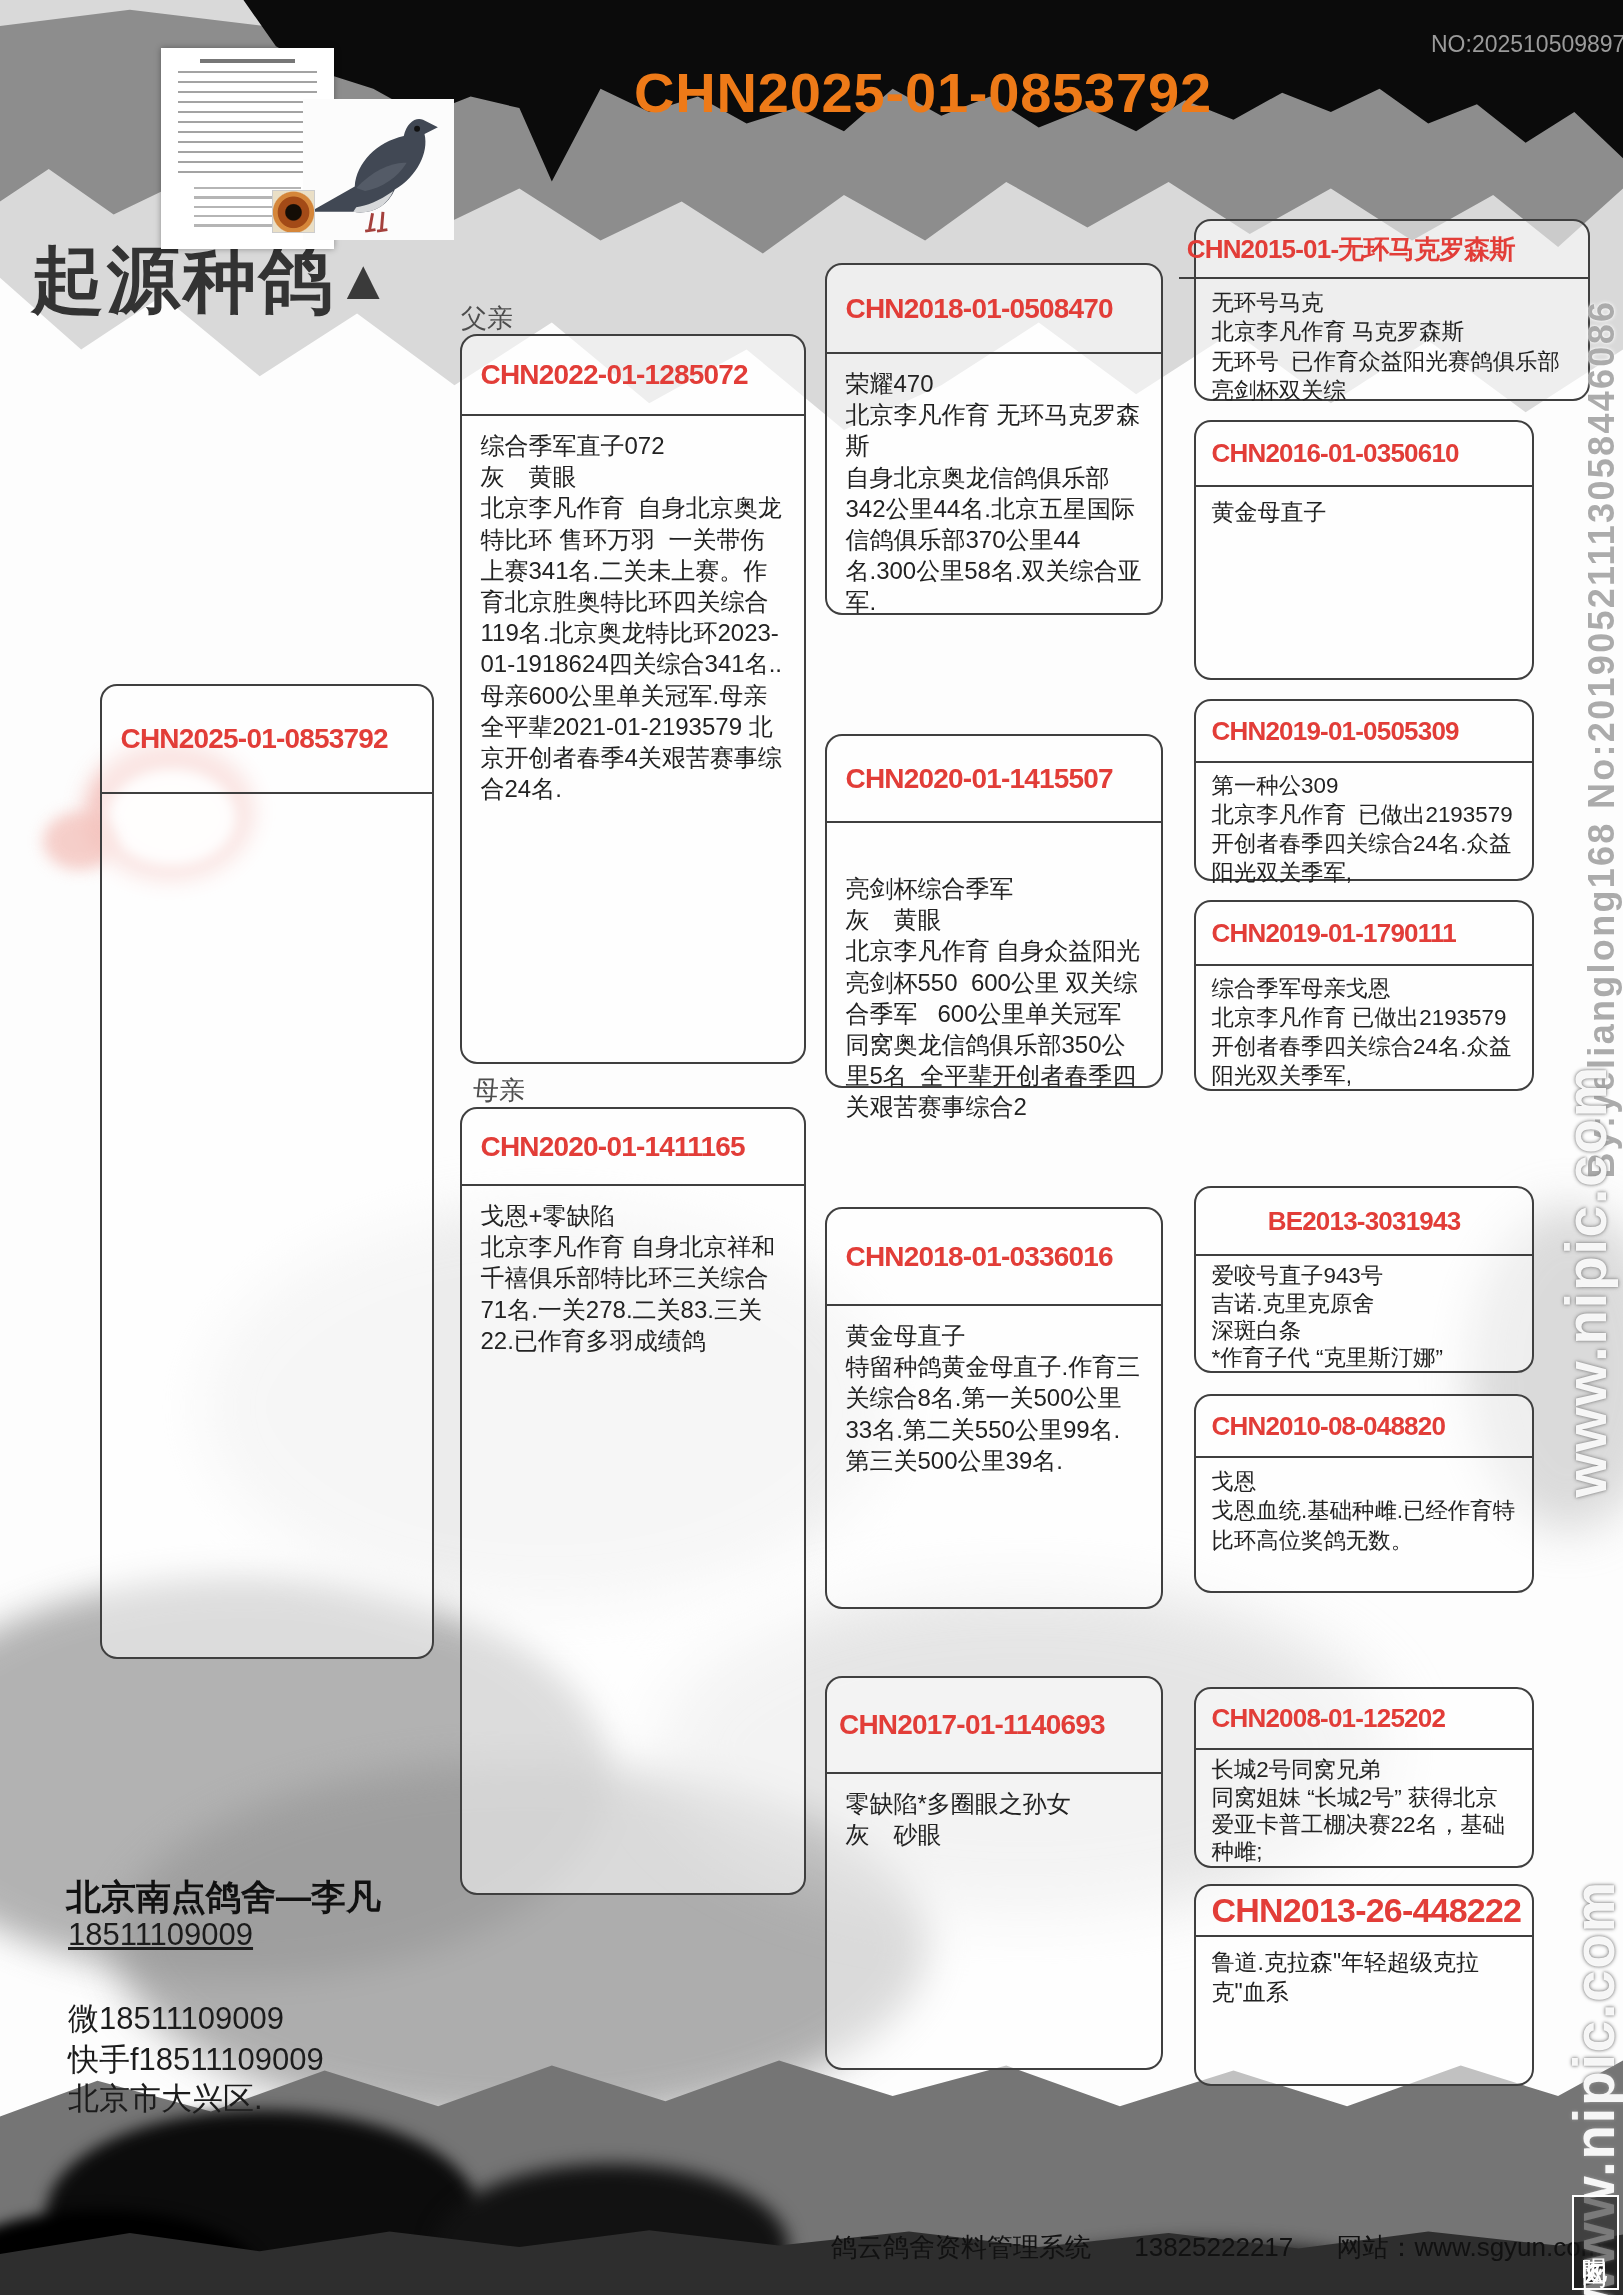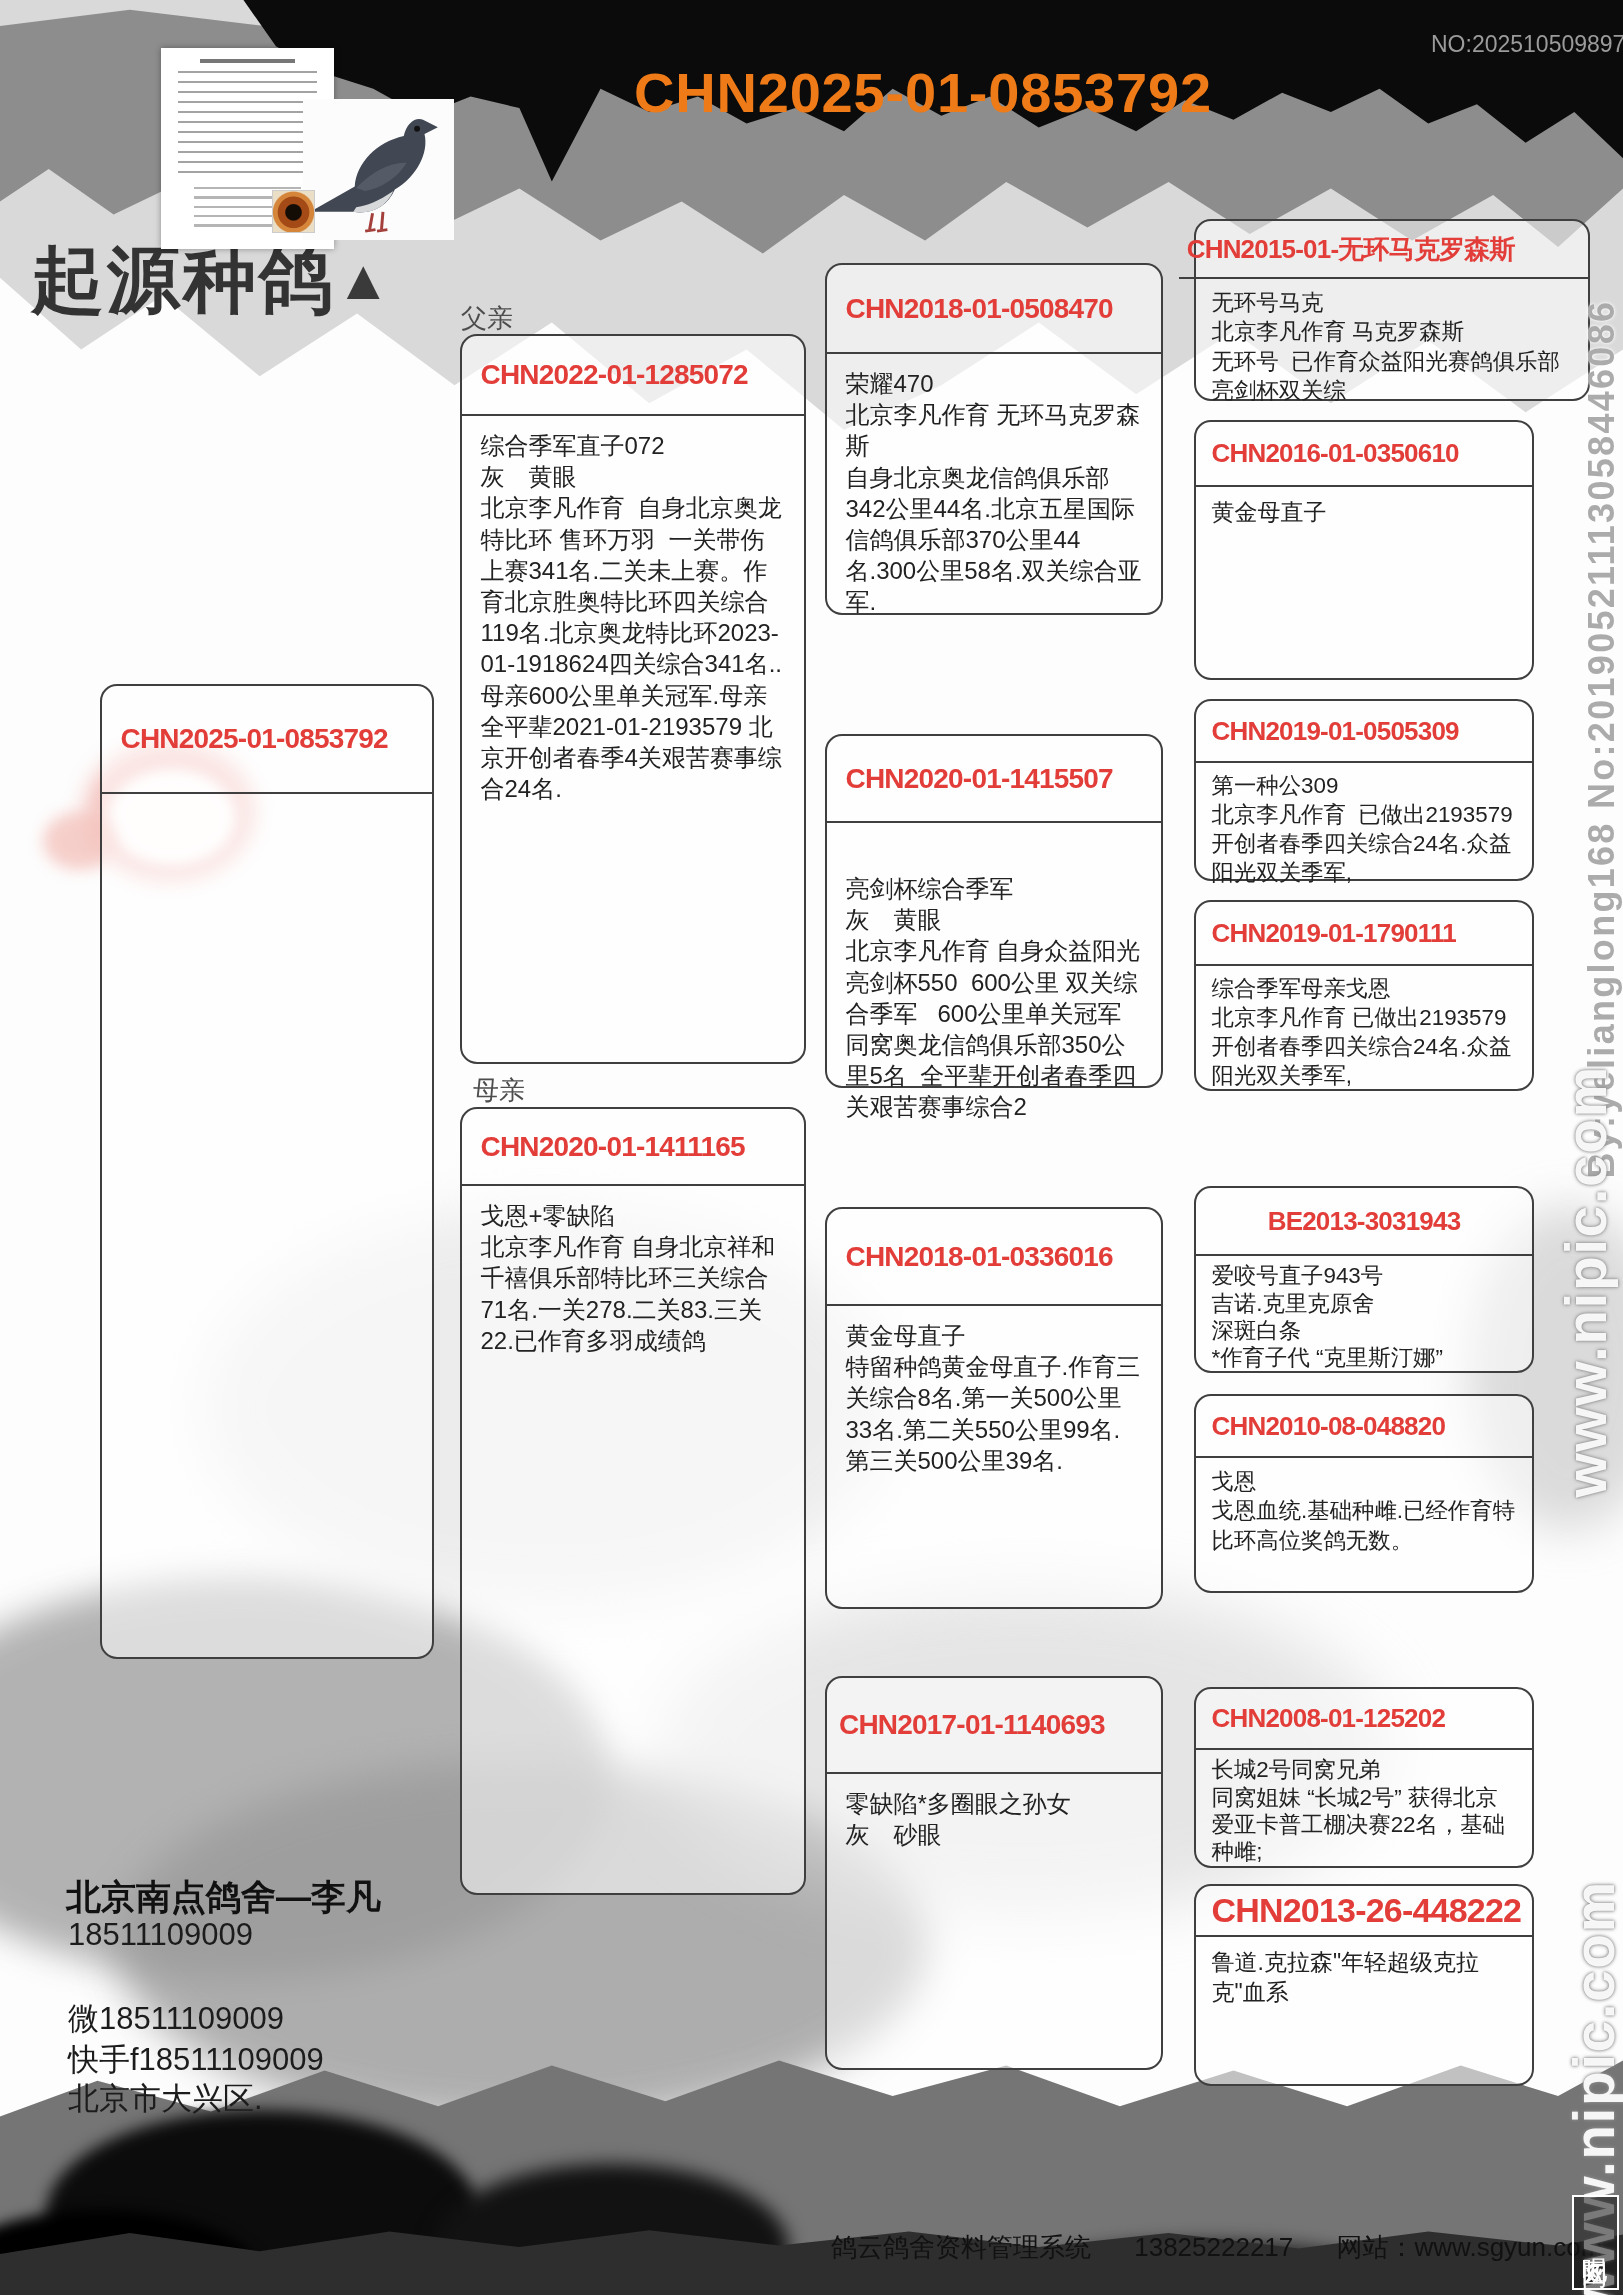--- a/index.html
+++ b/index.html
@@ -182,21 +182,21 @@
     <div class="ring" style="height:61px;font-size:26px;padding:0 15.5px;">CHN2008-01-125202</div>
     <div class="pbody" style="font-size:22.4px;padding:6.2px 15.5px;line-height:1.22;">长城2号同窝兄弟
 同窝姐妹 “长城2号” 获得北京爱亚卡普工棚决赛22名，基础种雌;</div>
   </div>
   <div class="pbox z2" style="left:1194px;top:1884px;width:340px;height:202px;">
     <div class="ring" style="height:51px;font-size:34px;padding:0 15.5px;">CHN2013-26-448222</div>
     <div class="pbody" style="font-size:23px;padding:10.8px 15.5px;">鲁道.克拉森"年轻超级克拉克"血系</div>
   </div>
 
   <div class="contact-name">北京南点鸽舍—李凡</div>
-  <div class="contact-line" style="top:1917px;">18511109009</div>
+  <div class="contact-line" style="top:1917px;text-decoration:underline;">18511109009</div>
   <div class="contact-line" style="top:1998px;">微18511109009</div>
   <div class="contact-line" style="top:2039px;">快手f18511109009</div>
   <div class="contact-line" style="top:2078px;">北京市大兴区.</div>
 
   <div class="footer">
     <span>鸽云鸽舍资料管理系统</span>
     <span>13825222217</span>
     <span>网站：www.sgyun.com</span>
   </div>
 

